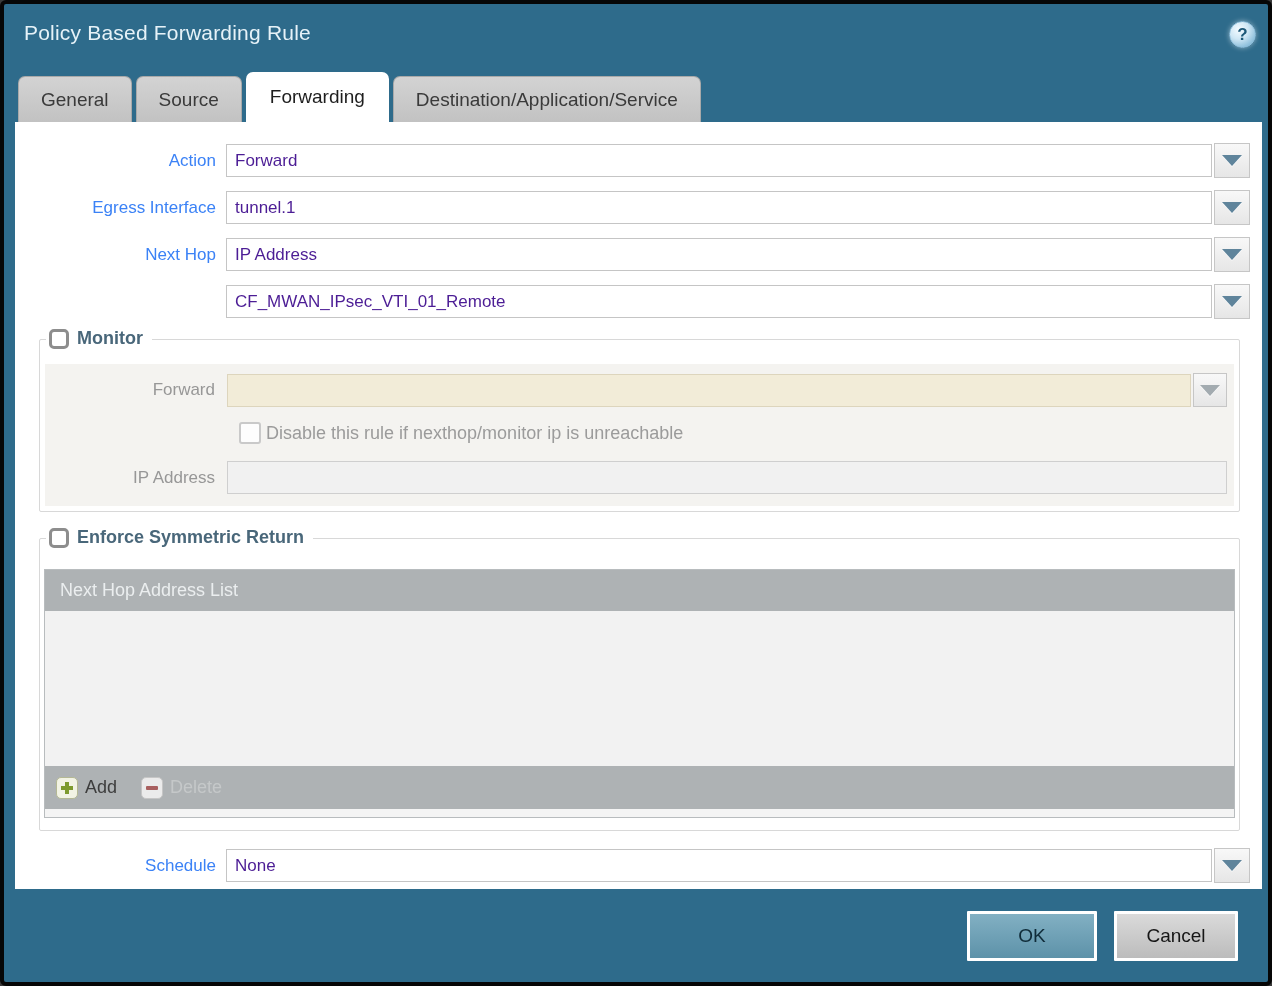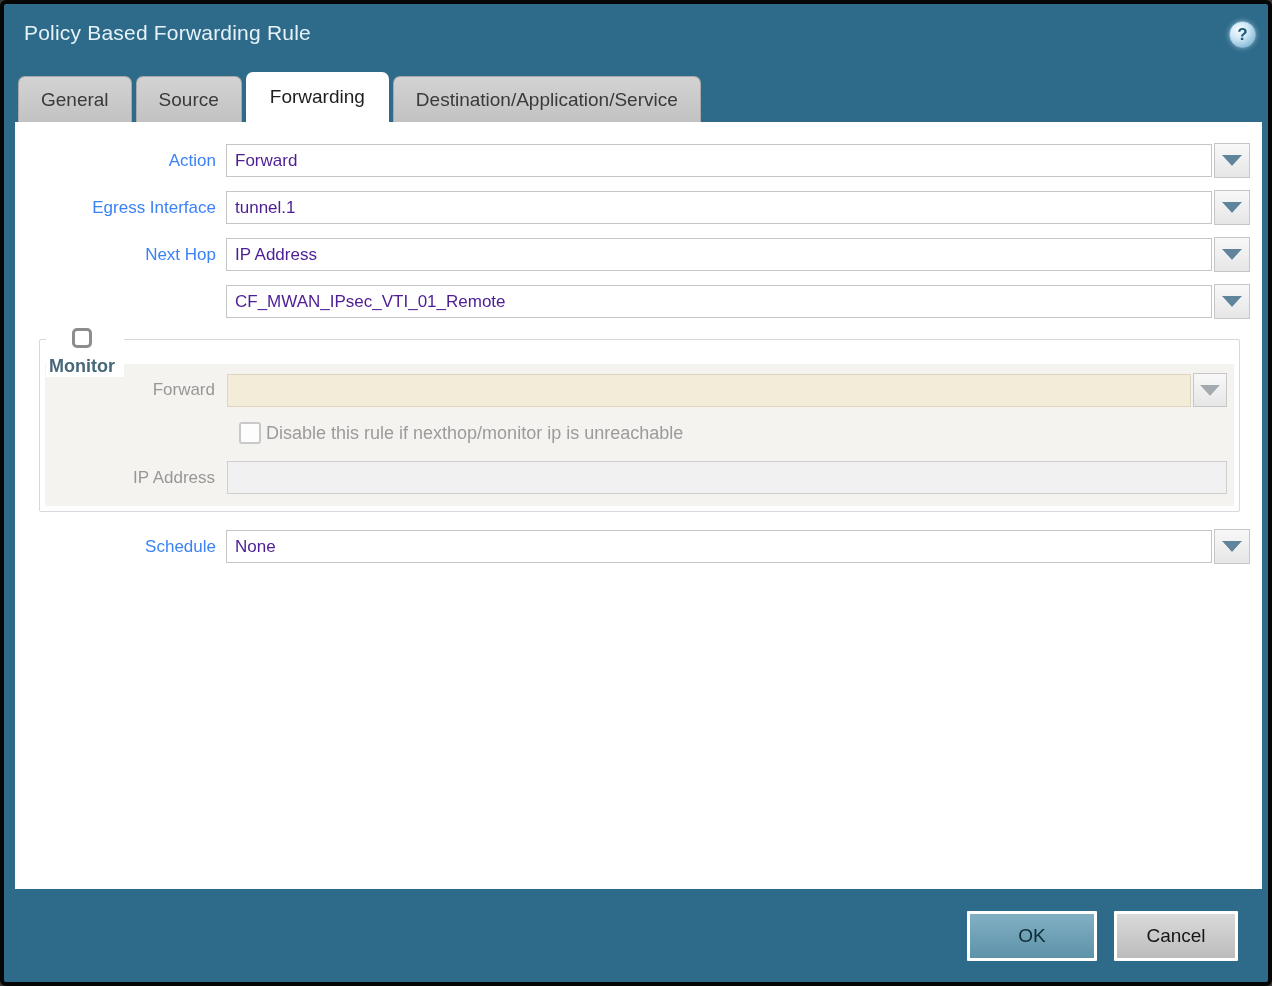--- a/index.html
+++ b/index.html
@@ -39,21 +39,21 @@
             background:linear-gradient(180deg,#f8f8f8,#e6e6e6); border:1px solid #c6c6c6;
             display:flex; align-items:center; justify-content:center; cursor:pointer; }
   .arrow-down { width:0; height:0; border-left:10px solid transparent; border-right:10px solid transparent;
                 border-top:11px solid #5f849b; filter:drop-shadow(0 1px 0 rgba(255,255,255,.7)); }
   .dd-btn.disabled .arrow-down { border-top-color:#a3abb0; }
 
   
   .fieldset { position:relative; border:1px solid #d8d8d8; margin:20px 10px 0 24px; border-radius:2px; }
   .fieldset.enforce { margin-top:26px; }
   .legend { position:absolute; top:-12px; left:6px; background:#fff; display:flex; align-items:center;
-            gap:8px; padding:0 9px 0 3px;flex-direction:column; }
+            gap:8px; padding:0 9px 0 3px; }
   .cb { width:20px; height:20px; border:3px solid #8d8d8d; border-radius:5px; background:#fff;
         cursor:pointer; flex:none; }
   .legend-label { font-size:18px; font-weight:bold; color:#49677a; }
 
   .fs-monitor-body { background:#f4f3f0; margin:24px 5px 5px 5px; padding:9px 7px 12px 0; }
   .inner-row { display:flex; align-items:center; }
   .inner-label { width:182px; text-align:right; padding-right:12px; font-size:17px; color:#979797; flex:none; }
   .profile-field { flex:1; height:33px; background:#f2ecd8; border:1px solid #ddd5bd; min-width:0;
                    font-size:17px; padding:0 8px; color:#555; font-family:inherit; }
   .dd-btn.sm { width:34px; height:34px; }
@@ -158,20 +158,41 @@
           <span class="cb-disabled"></span>
           <span class="cb-label">Disable this rule if nexthop/monitor ip is unreachable</span>
         </div>
         <div class="inner-row">
           <div class="inner-label">IP Address</div>
           <input class="gray-field" type="text" disabled="" value="" style="">
         </div>
       </div>
     </div>
 
+    <div class="fieldset enforce">
+      <div class="legend">
+        <span class="cb"></span>
+        <span class="legend-label">Enforce Symmetric Return</span>
+      </div>
+      <div class="nh-table">
+        <div class="nh-header">Next Hop Address List</div>
+        <div class="nh-body"></div>
+        <div class="nh-footer">
+          <div class="tbl-btn">
+            <span class="icon-sq plus-sq"></span>
+            <span class="add-label">Add</span>
+          </div>
+          <div class="tbl-btn">
+            <span class="icon-sq minus-sq"></span>
+            <span class="delete-label">Delete</span>
+          </div>
+        </div>
+        <div class="strip"></div>
+      </div>
+    </div>
 
     <div class="form-row schedule-row">
       <div class="form-label">Schedule</div>
       <input class="tfield" type="text" value="None" style="">
       <div class="dd-btn">
         <span class="arrow-down"></span>
       </div>
     </div>
 
   </div>

